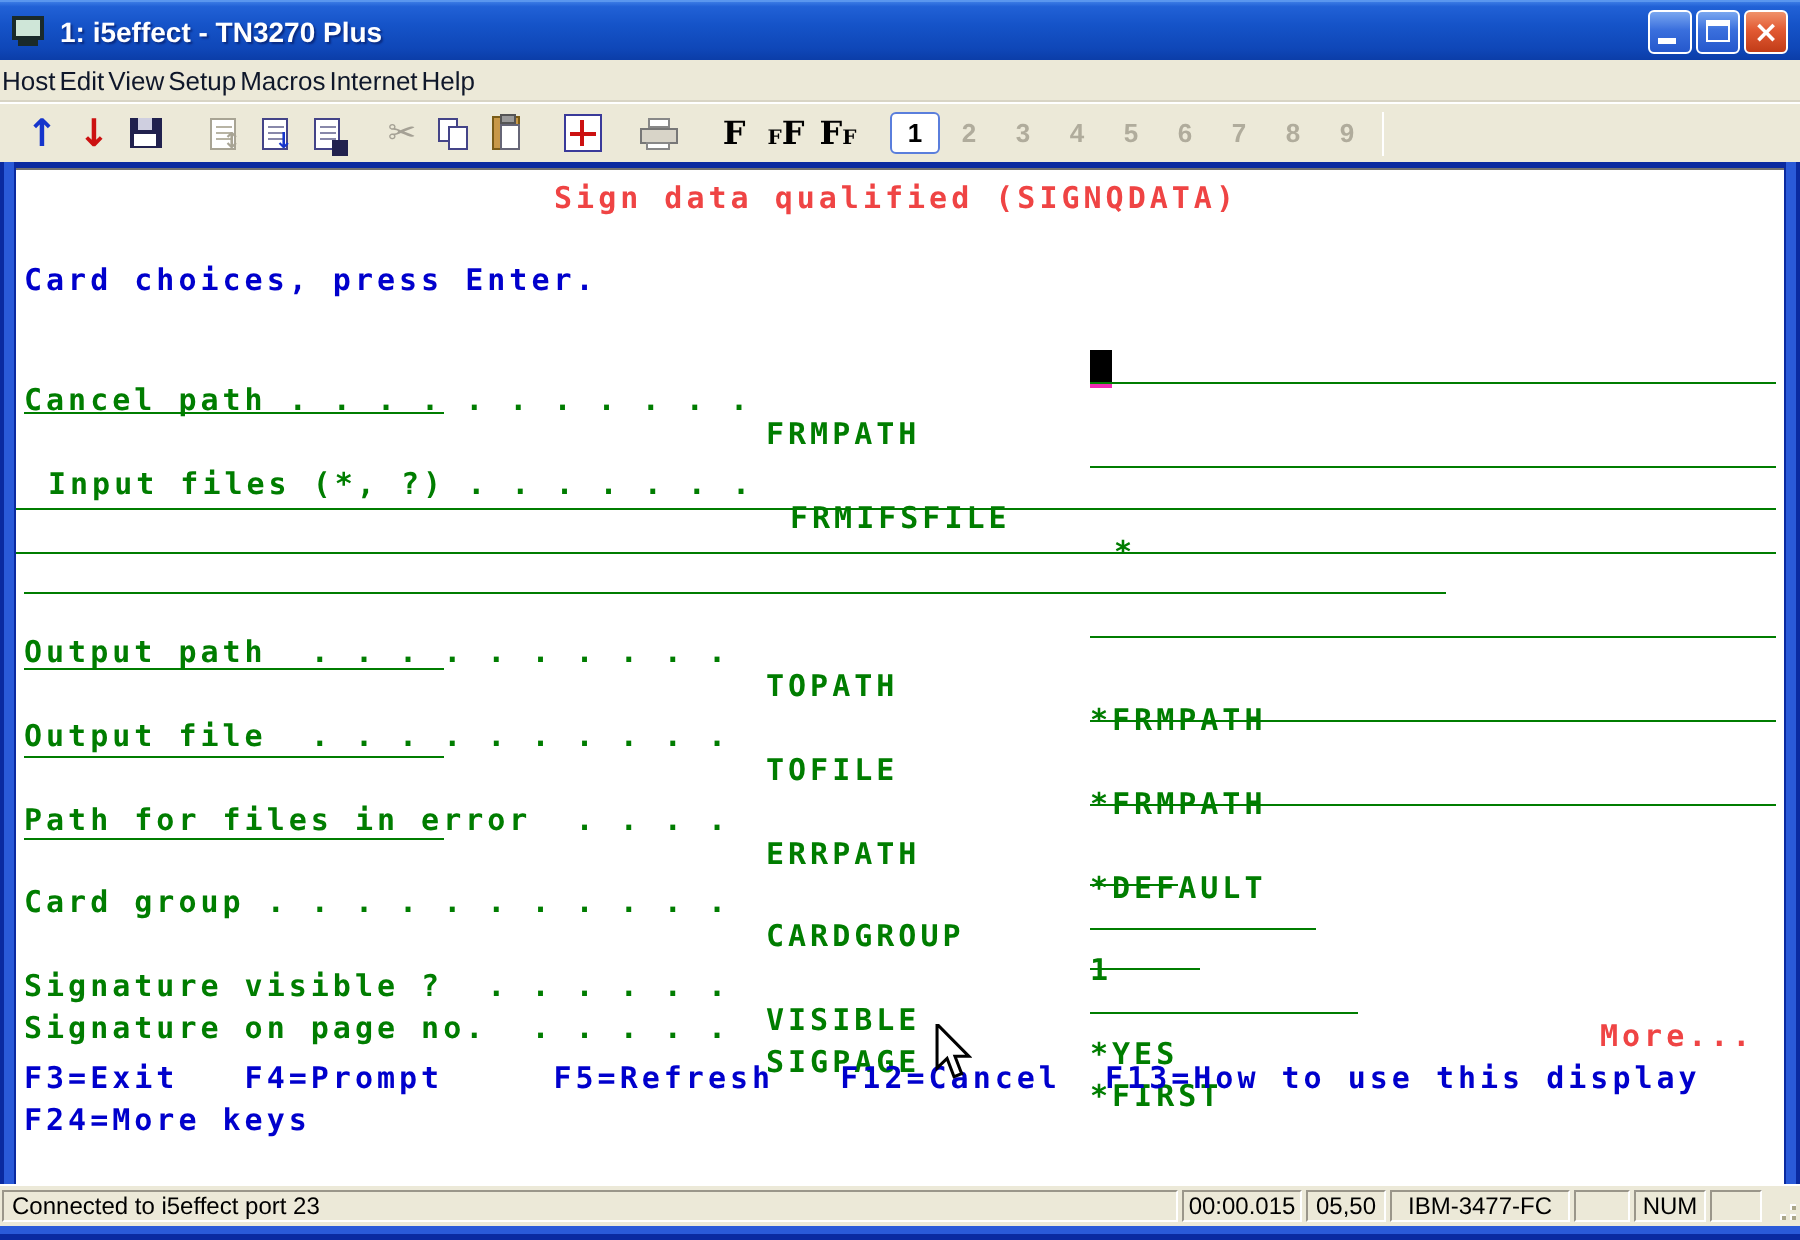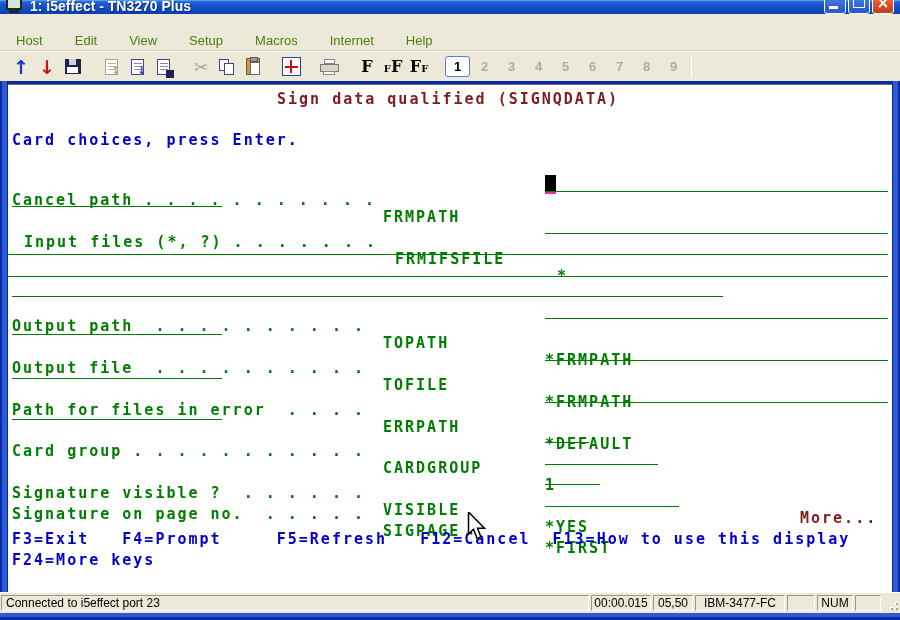--- a/index.html
+++ b/index.html
@@ -1,41 +1,41 @@
 <!DOCTYPE html>
 <html><head>
 <meta charset="utf-8">
 <style>
   * { margin:0; padding:0; box-sizing:border-box; }
   html,body { width:900px; height:620px; overflow:hidden; }
   body { font-family:"Liberation Sans", sans-serif; background:#ece9d8; position:relative; }
 
   
   .titlebar {
-    position:absolute; left:0; top:0; width:900px; height:14px;
+    position:absolute; left:0; top:0; width:900px; height:30px;
     background:linear-gradient(180deg,#3a7ae4 0%,#2161d6 8%,#1553c8 40%,#0f47b8 80%,#0b3da8 100%);
-    border-top:1px solid #5a96ee; display:flex; align-items:flex-end; padding:0 6px;
+    border-top:1px solid #5a96ee; display:flex; align-items:center; padding:0 6px;
   }
   .app-icon { width:18px; height:16px; margin-right:6px; position:relative; }
   .app-icon .scr { position:absolute; left:0; top:0; width:16px; height:12px; background:#cfe6d8; border:2px solid #1a2a2a; }
   .app-icon .base { position:absolute; left:3px; top:12px; width:10px; height:3px; background:#1a2a2a; }
   .title-text { color:#fff; font-weight:bold; font-size:14px; text-shadow:1px 1px 1px #0a2a80; flex:1; white-space:nowrap; }
   .winbtns { display:flex; gap:2px; }
   .winbtn {
     width:22px; height:22px; border:1px solid #fff; border-radius:3px; position:relative;
     background:linear-gradient(180deg,#7aa7f0 0%,#3a6fdd 45%,#2558cc 100%);
     color:#fff; font-weight:bold; text-align:center;
   }
   .winbtn.close { background:linear-gradient(180deg,#f0926a 0%,#e25a33 45%,#c13c18 100%); font-size:15px; line-height:20px; font-family:"DejaVu Sans",sans-serif; }
   .winbtn .min-glyph { position:absolute; left:4px; bottom:4px; width:9px; height:3px; background:#fff; }
   .winbtn .max-glyph { position:absolute; left:4px; top:4px; width:12px; height:11px; border:1px solid #fff; border-top:3px solid #fff; }
 
   
   .menubar { position:absolute; left:0; top:30px; width:900px; height:21px; background:#ece9d8; display:flex; align-items:center; border-bottom:1px solid #d8d4c4; }
-  .menu-item { padding:2px 16px; font-size:13px; color:#4d7c0f; }
+  .menu-item { padding:2px 1px; font-size:13px; color:#0f172a; }
 
   
   .toolbar { position:absolute; left:0; top:51px; width:900px; height:30px; background:#ece9d8; display:flex; align-items:center; padding-left:8px; border-top:1px solid #fff; }
   .tbtn { width:26px; height:24px; display:flex; align-items:center; justify-content:center; position:relative; }
   .tb-gap { width:12px; }
   .tb-sep { width:1px; height:22px; background:#aca899; border-right:1px solid #fff; margin:0 4px; }
   .glyph-up { color:#1535cc; font-size:19px; font-weight:bold; font-family:"DejaVu Sans",sans-serif; }
   .glyph-down { color:#cc1111; font-size:19px; font-weight:bold; font-family:"DejaVu Sans",sans-serif; }
   .icon-floppy { width:16px; height:15px; background:#21214e; position:relative; }
   .icon-floppy::before { content:""; position:absolute; left:4px; top:0; width:7px; height:6px; background:#cfcfe0; }
@@ -68,21 +68,21 @@
 
   
   .term-frame { position:absolute; left:0; top:81px; width:900px; height:511px; background:linear-gradient(90deg,#0a2aa0 0 2px,#2a5ad8 2px 7px,#0a2aa0 7px 8px); }
   .term-frame::after { content:""; position:absolute; right:0; top:0; width:8px; height:100%; background:linear-gradient(90deg,#0a2aa0 0 1px,#2a5ad8 1px 6px,#0a2aa0 6px 8px); }
   .terminal {
     position:absolute; left:8px; top:3px; width:884px; height:508px; background:#fff;
     font-family:"DejaVu Sans Mono", monospace; font-weight:bold; font-size:15px; letter-spacing:2px;
     border-top:1px solid #707070;
   }
   .trow { position:absolute; height:17px; line-height:17px; white-space:pre; }
-  .green { color:#007d00; } .blue { color:#0000cc; } .black { color:#7f1d1d; }
+  .green { color:#007d00; } .blue { color:#0000cc; } .black { color:#ef4444; }
   .lbl { position:absolute; left:4px; }
   .prm { position:absolute; left:375px; }
   .val { position:absolute; left:537px; }
   .pmt { position:absolute; left:519px; }
   .uline { position:absolute; height:0; border-bottom:1px solid #007d00; }
   .cursor { position:absolute; left:537px; top:90px; width:11px; height:17px; background:#000; }
   .cursor-tick { position:absolute; left:537px; top:107px; width:11px; height:2px; background:#f02cb4; }
   .center-row { left:0; width:880px; text-align:center; }
 
   

